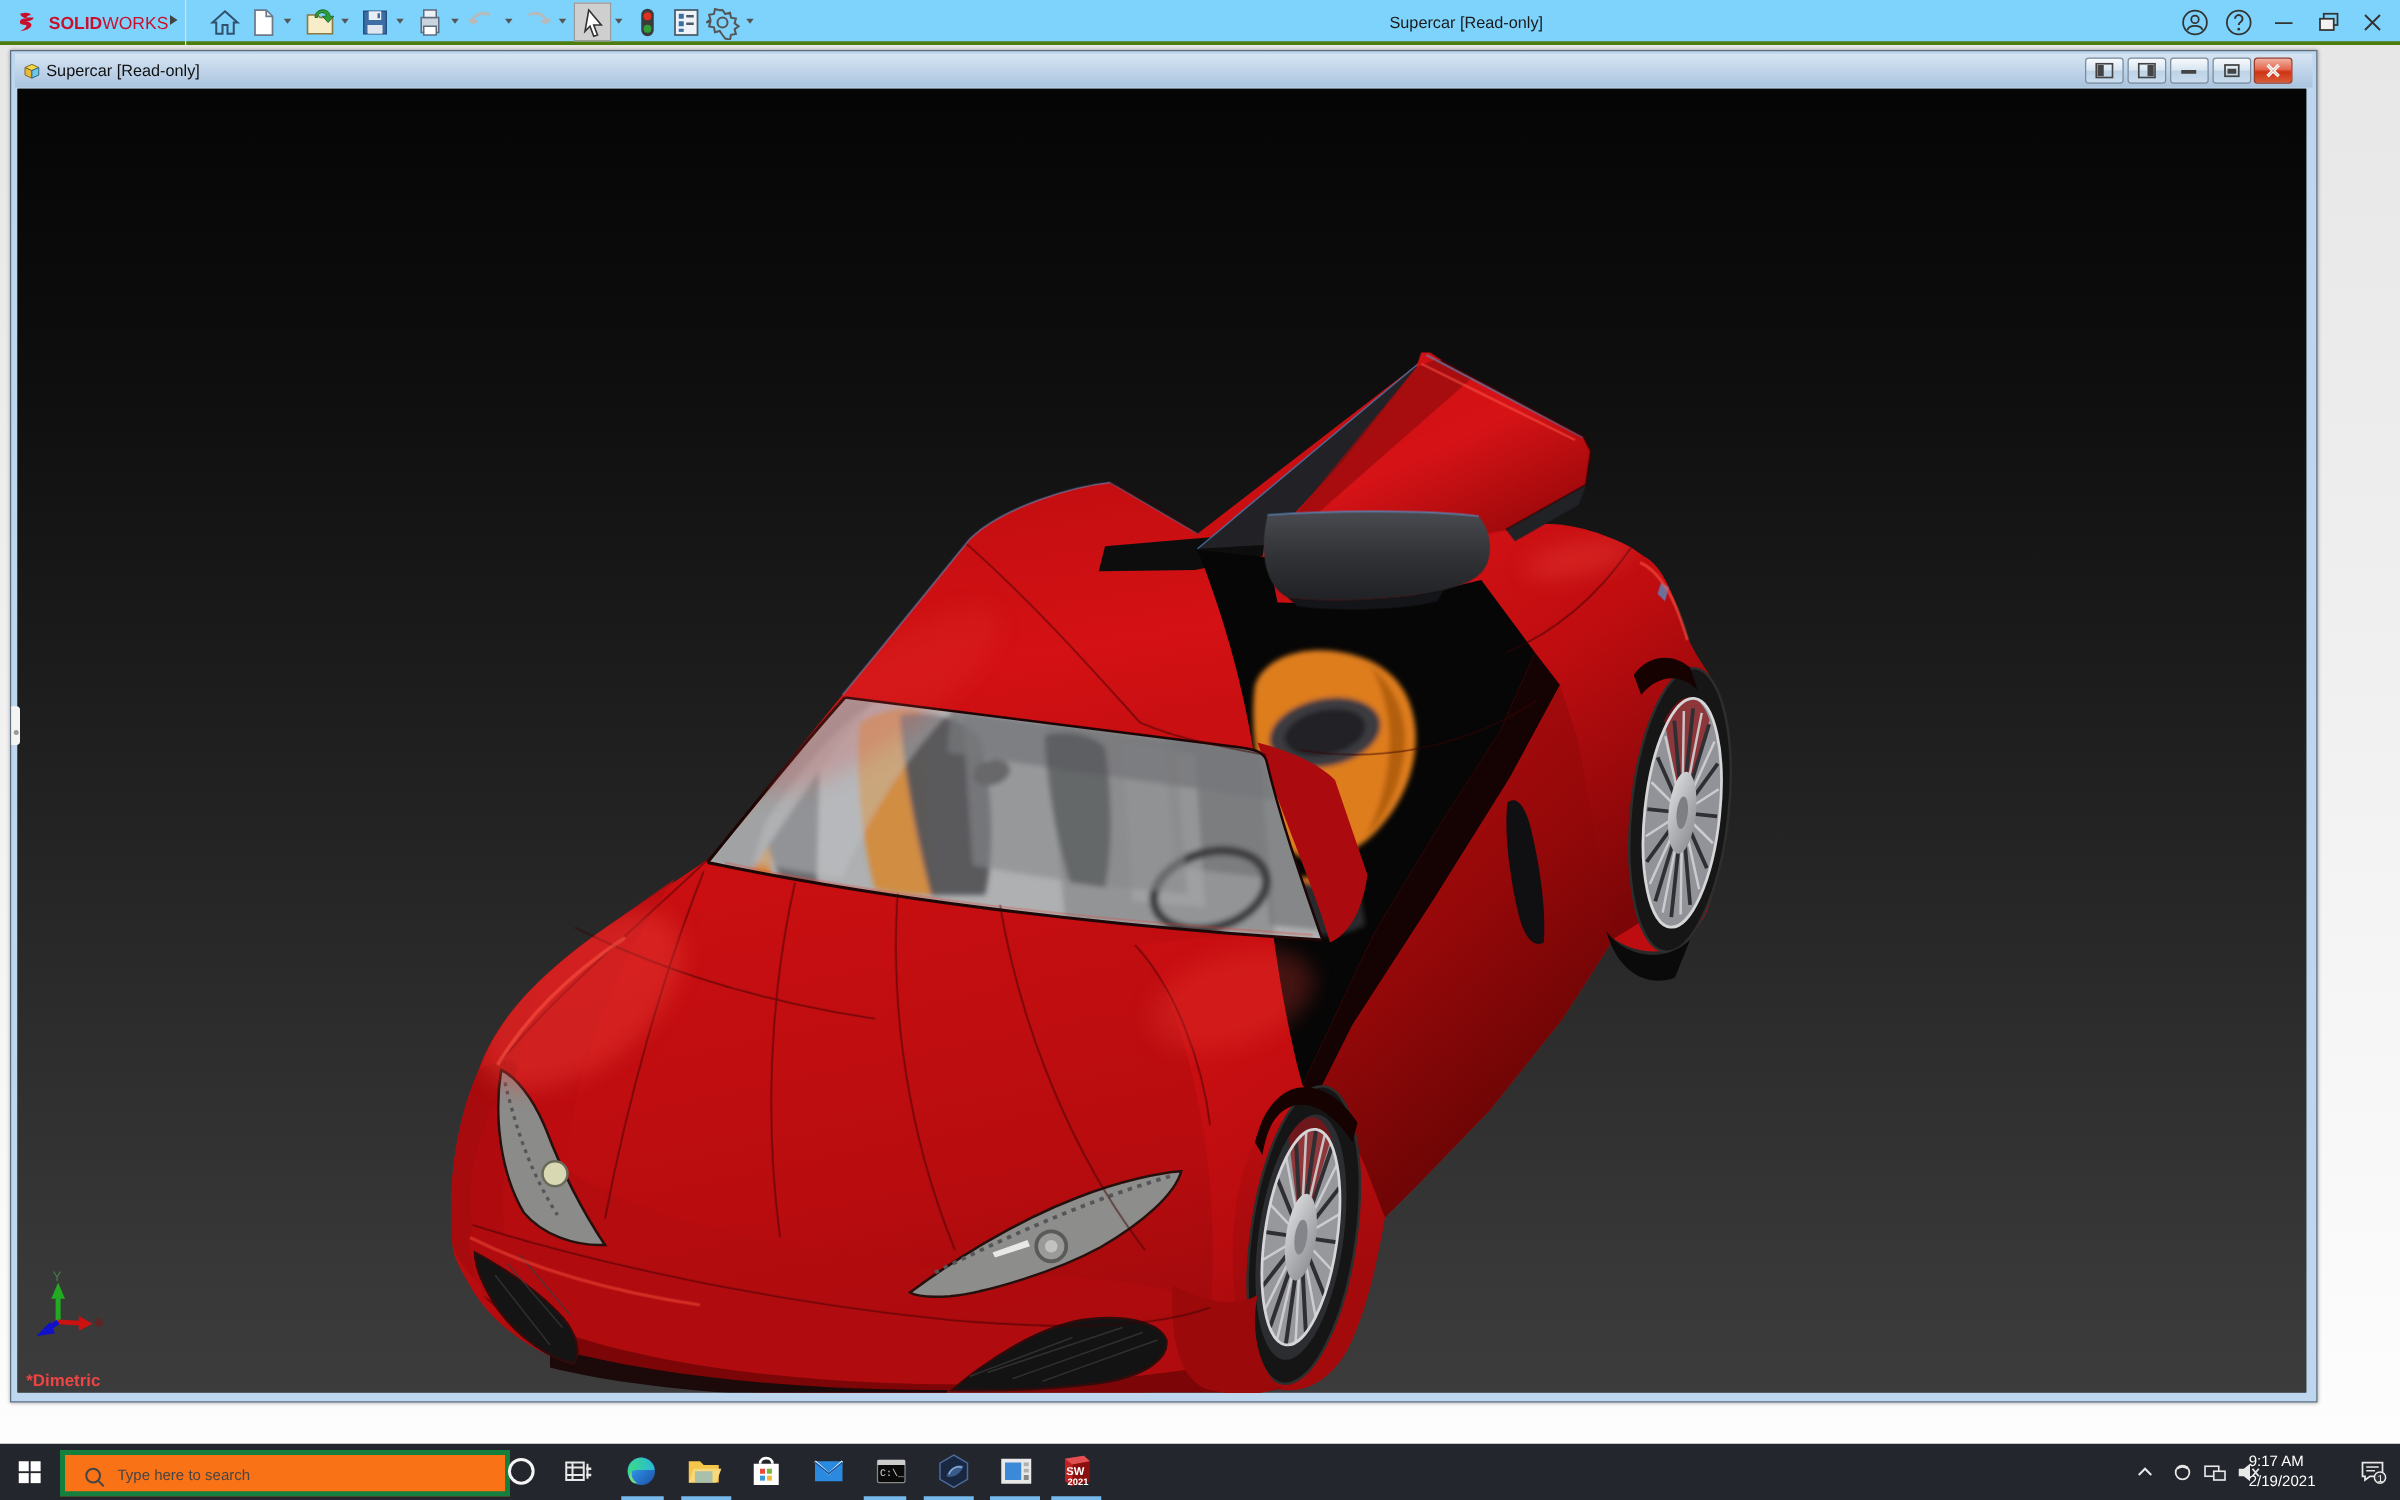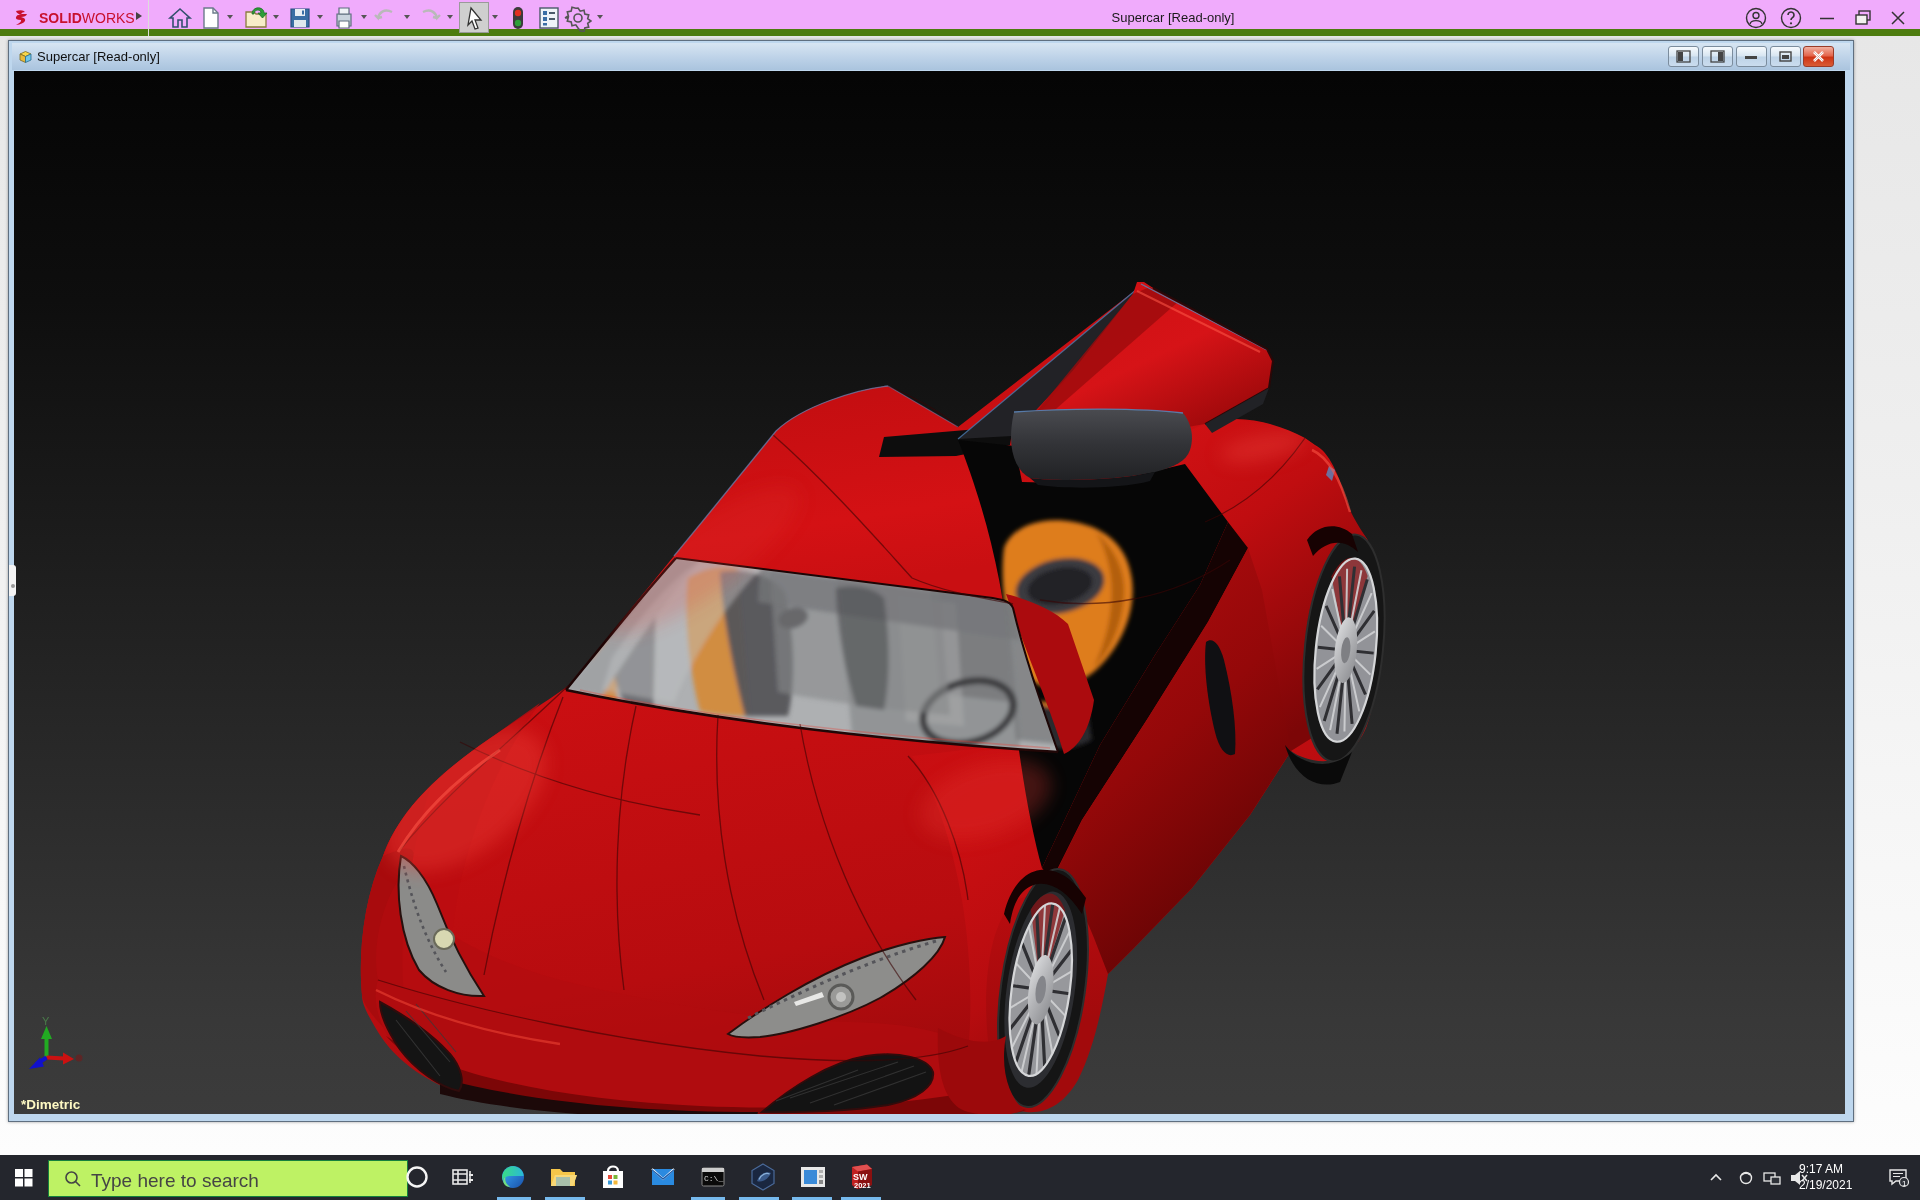--- a/index.html
+++ b/index.html
@@ -1,44 +1,44 @@
 <!DOCTYPE html>
 <html><head>
 <meta charset="utf-8">
 <style>
 * { margin:0; padding:0; box-sizing:border-box; }
 html,body { width:1920px; height:1200px; overflow:hidden; font-family:"Liberation Sans",sans-serif; }
 .app { position:absolute; inset:0; background:#fff; }
 
-.titlebar { position:absolute; left:0; top:0; width:1920px; height:36px; background:#f0abfc; border-bottom:7px solid #4d7c0f; }
+.titlebar { position:absolute; left:0; top:0; width:1920px; height:36px; background:#7dd3fc; border-bottom:3px solid #4d7c0f; }
 .swlogo { position:absolute; left:13px; top:9px; height:18px; display:flex; align-items:center; }
 .swtext { font-size:14px; color:#c8102e; letter-spacing:0px; margin-left:4px; }
 .swtext b { font-weight:bold; }
 .flyarrow { position:absolute; left:136px; top:12px; width:0; height:0; border-left:6px solid #444; border-top:4.5px solid transparent; border-bottom:4.5px solid transparent; }
 .tbsep { position:absolute; left:148px; top:0px; width:1px; height:36px; background:#dddcda; }
 .tbico { position:absolute; top:4px; width:28px; height:28px; }
 .darr { position:absolute; top:15px; width:0; height:0; border-top:4px solid #555; border-left:3.5px solid transparent; border-right:3.5px solid transparent; }
 .apptitle { position:absolute; top:10px; left:1073px; width:200px; text-align:center; font-size:13px; color:#1a1a1a; }
 .winico { position:absolute; top:5px; width:26px; height:26px; }
 
 .mdi { position:absolute; left:0; top:36px; width:1920px; height:1119px; background:linear-gradient(#e7e7e7,#efefef 40%,#fdfdfd); }
 
 .docwin { position:absolute; left:8px; top:4px; width:1846px; height:1082px; background:#bed7ee; border:1px solid #5f6f80; box-shadow:0 0 3px rgba(0,0,0,.35); }
 .doctitle { position:absolute; left:3px; top:2px; right:3px; height:27px; background:linear-gradient(#d7e5f2,#bdd2e8 55%,#aac4de); }
 .doctitle .txt { position:absolute; left:25px; top:6px; font-size:13px; color:#101010; }
 .docbtn { position:absolute; top:3px; width:31px; height:21px; border:1px solid #7b8c9d; border-radius:3px; background:linear-gradient(#f7fafd,#d7e5f1 48%,#bed3e7 52%,#cadcee); }
 .docbtn.close { background:linear-gradient(#f1b0a0,#e4664d 45%,#ce3415 55%,#d95b34); border-color:#9a3b28; }
 .viewport { position:absolute; left:5px; top:30px; width:1831px; height:1043px; overflow:hidden; background:#222; }
 .viewport svg.car { position:absolute; left:-14px; top:-71px; width:1920px; height:1200px; }
-.dimetric { position:absolute; left:7px; top:1026px; font-size:13.5px; font-weight:bold; color:#fef9c3; }
+.dimetric { position:absolute; left:7px; top:1026px; font-size:13.5px; font-weight:bold; color:#ef4444; }
 .lefttab { position:absolute; left:0px; top:524px; width:7px; height:31px; background:#f4f4f4; border-radius:0 3px 3px 0; z-index:5; }
 .lefttab:after { content:""; position:absolute; left:2px; top:19px; width:4px; height:4px; border-radius:50%; background:#999; }
 
 .taskbar { position:absolute; left:0; top:1155px; width:1920px; height:45px; background:#24262d; }
-.searchbox { position:absolute; left:48px; top:5px; width:360px; height:37px; background:#bef264; border:1px solid #15803d; color:#454545; font-size:19px; }
+.searchbox { position:absolute; left:48px; top:5px; width:360px; height:37px; background:#f97316; border:4px solid #15803d; color:#454545; font-size:12px; }
 .searchbox .mag { position:absolute; left:14px; top:8px; width:20px; height:20px; }
 .searchbox .stxt { position:absolute; left:42px; top:9px; }
 .tico { position:absolute; top:6px; width:32px; height:32px; }
 .uline { position:absolute; top:42px; height:3px; background:#76b9ed; }
 .tray { position:absolute; color:#fff; font-size:12px; }
 </style>
 </head>
 <body>
 <div class="app">
 

